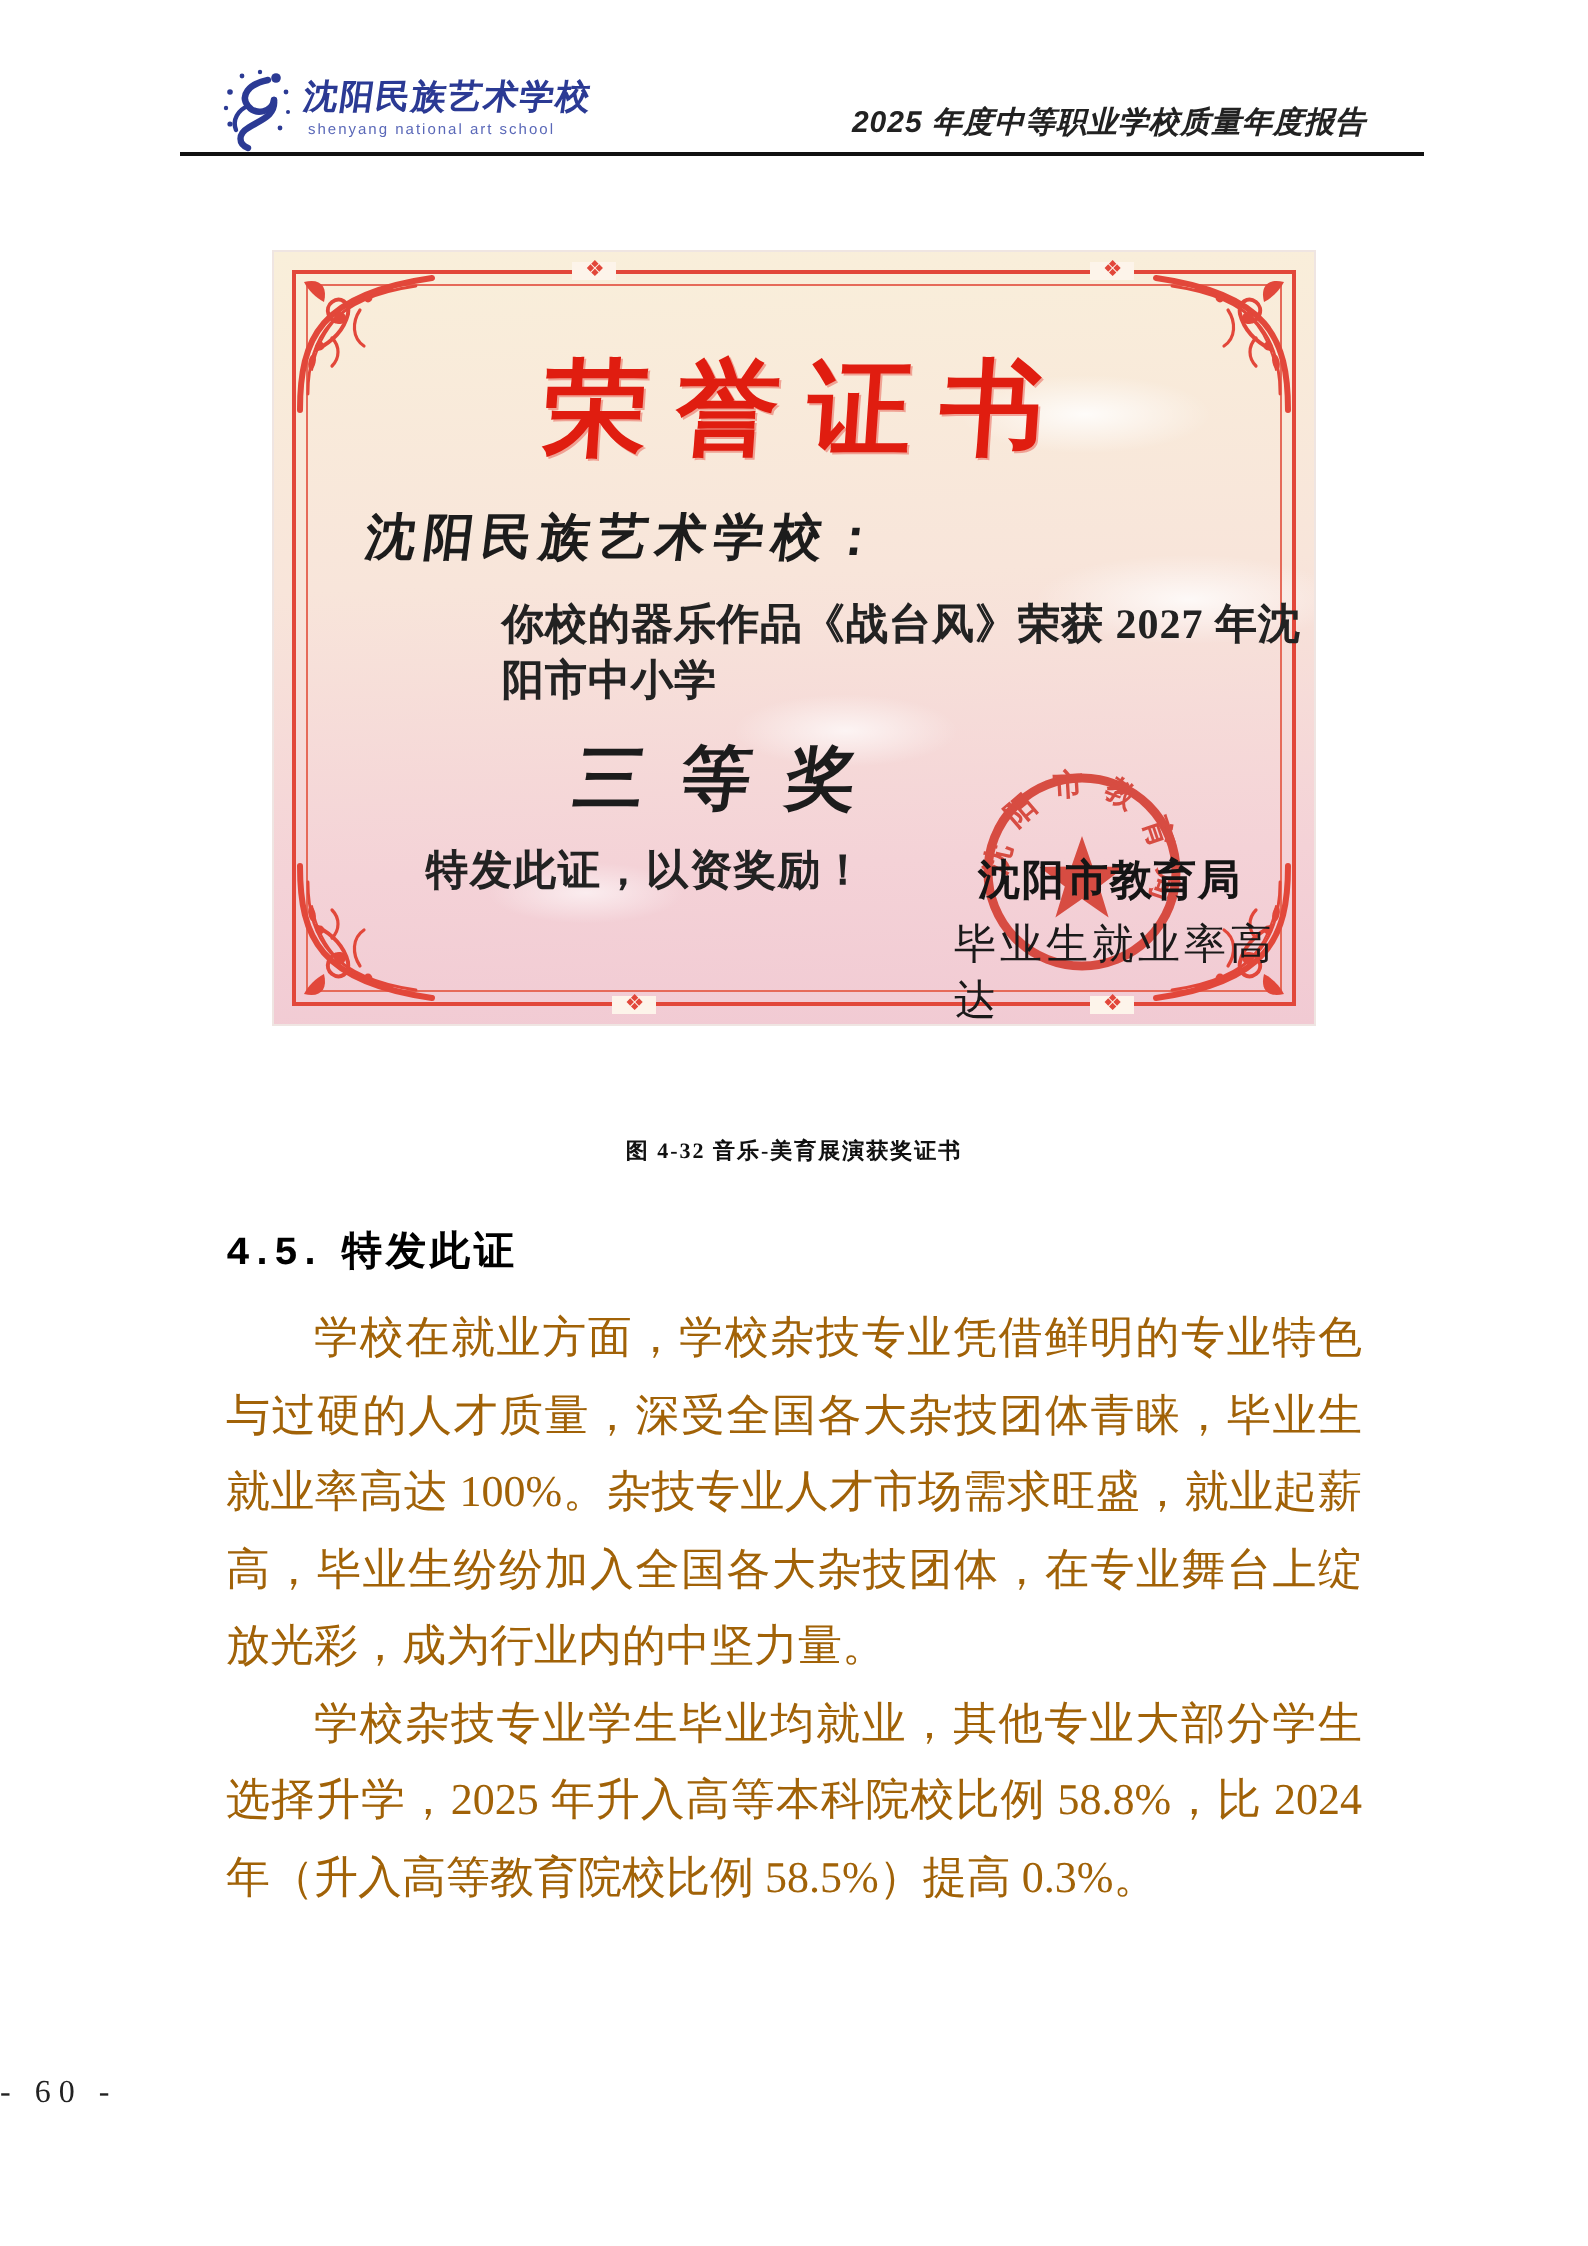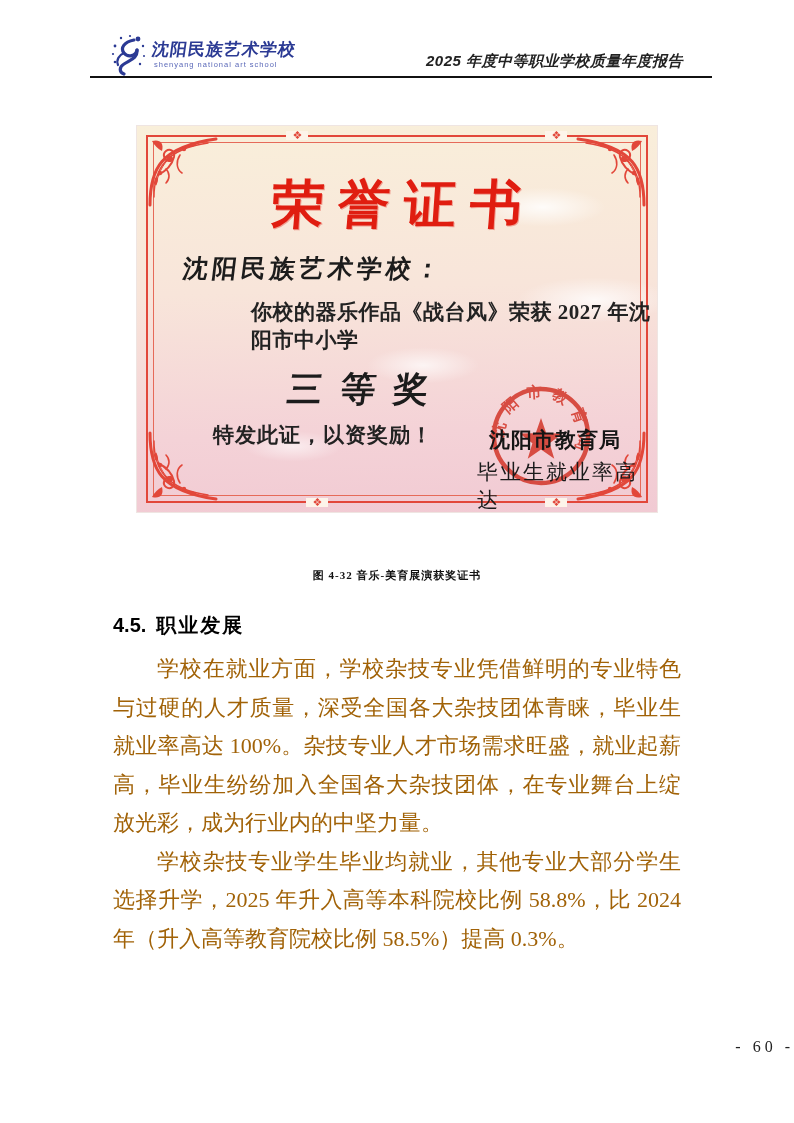--- a/index.html
+++ b/index.html
@@ -118,31 +118,31 @@
   
   .fig-caption {
     position: absolute; top: 527px; left: 0; right: 0;
     text-align: center;
     font-size: 11px; font-weight: bold; color: #111; letter-spacing: 1px; margin-top: 41px;
   }
   .sec-heading {
     position: absolute; top: 612px; left: 113px;
     font-size: 20px; font-weight: bold; color: #000;
   }
-  .sec-heading .num { font-family: Liberation Sans, sans-serif; margin-right: 10px; }
+  .sec-heading .num { font-family: Liberation Mono, monospace; margin-right: 10px; }
   .sec-heading .txt { font-family: "Liberation Sans", "DejaVu Sans", sans-serif; letter-spacing: 2px; }
   .body-text {
     position: absolute; top: 650px; left: 113px; width: 568px;
     font-size: 22px; line-height: 38.5px; color: #a16207;
     text-align: justify;
   }
   .body-text p { text-indent: 2em; margin: 0; }
   .pg-footer {
     position: absolute; top: 1038px; left: 0; right: 0;
-    text-align: right; font-size: 16px; color: #222; letter-spacing: 4px;
+    text-align: left; font-size: 16px; color: #222; letter-spacing: 4px;
   }
 </style>
 </head>
 <body>
 
 <div class="hdr-logo">
   <span>
     <svg width="38" height="42" viewBox="0 0 38 42">
       <g fill="none" stroke="#2b3a94" stroke-linecap="round">
         <path d="M24,6 C14,8 10,14 14,19 C18,24 26,22 27,16" stroke-width="3.2"></path>
@@ -276,21 +276,21 @@
       <path fill="#d43a2e" d="M52 34 L57.3 49.2 L73.4 49.5 L60.6 59.3 L65.3 74.7 L52 65.5 L38.7 74.7 L43.4 59.3 L30.6 49.5 L46.7 49.2 Z"></path>
     </svg>
   </div>
   <div class="cert-issuer">沈阳市教育局</div>
   <div class="cert-date">毕业生就业率高达</div>
 </div>
 
 <div class="fig-caption">图 4-32  音乐-美育展演获奖证书</div>
 
 <div class="sec-heading">
-  <span class="num">4.5.</span><span class="txt">职业发展</span>
+  <span class="num">4.5.</span><span class="txt">特发此证</span>
 </div>
 
 <div class="body-text">
   <p>学校在就业方面，学校杂技专业凭借鲜明的专业特色与过硬的人才质量，深受全国各大杂技团体青睐，毕业生就业率高达 100%。杂技专业人才市场需求旺盛，就业起薪高，毕业生纷纷加入全国各大杂技团体，在专业舞台上绽放光彩，成为行业内的中坚力量。</p>
   <p>学校杂技专业学生毕业均就业，其他专业大部分学生选择升学，2025 年升入高等本科院校比例 58.8%，比 2024 年（升入高等教育院校比例 58.5%）提高 0.3%。</p>
 </div>
 
 <div class="pg-footer">- 60 -</div>
 
 </body></html>

